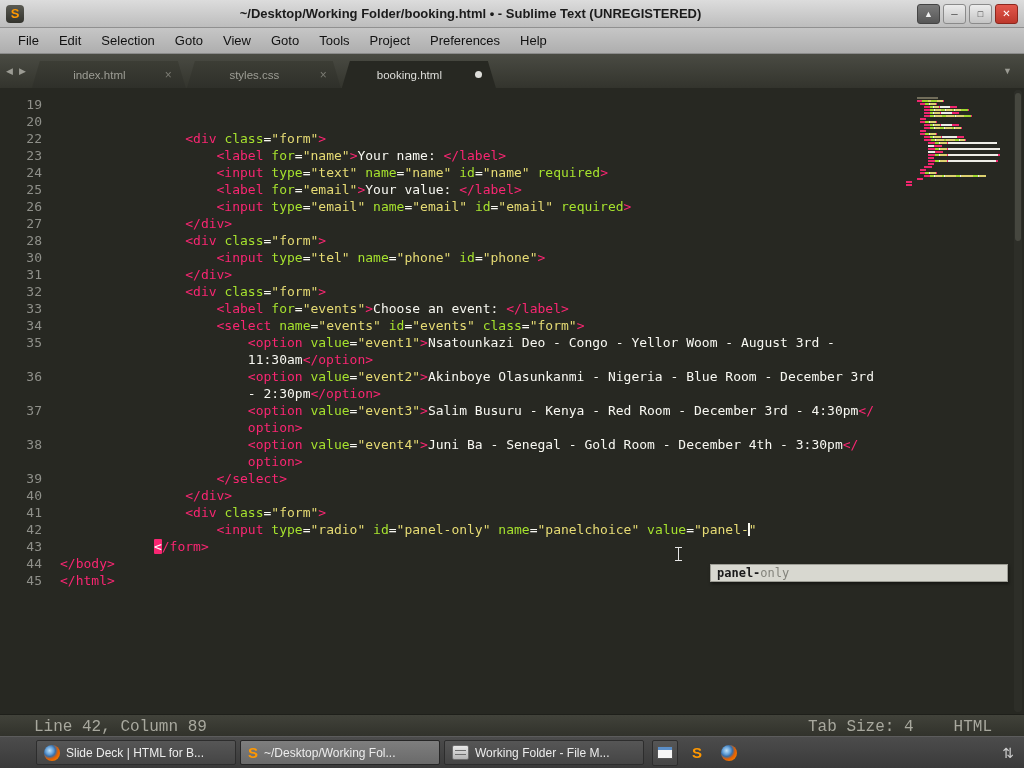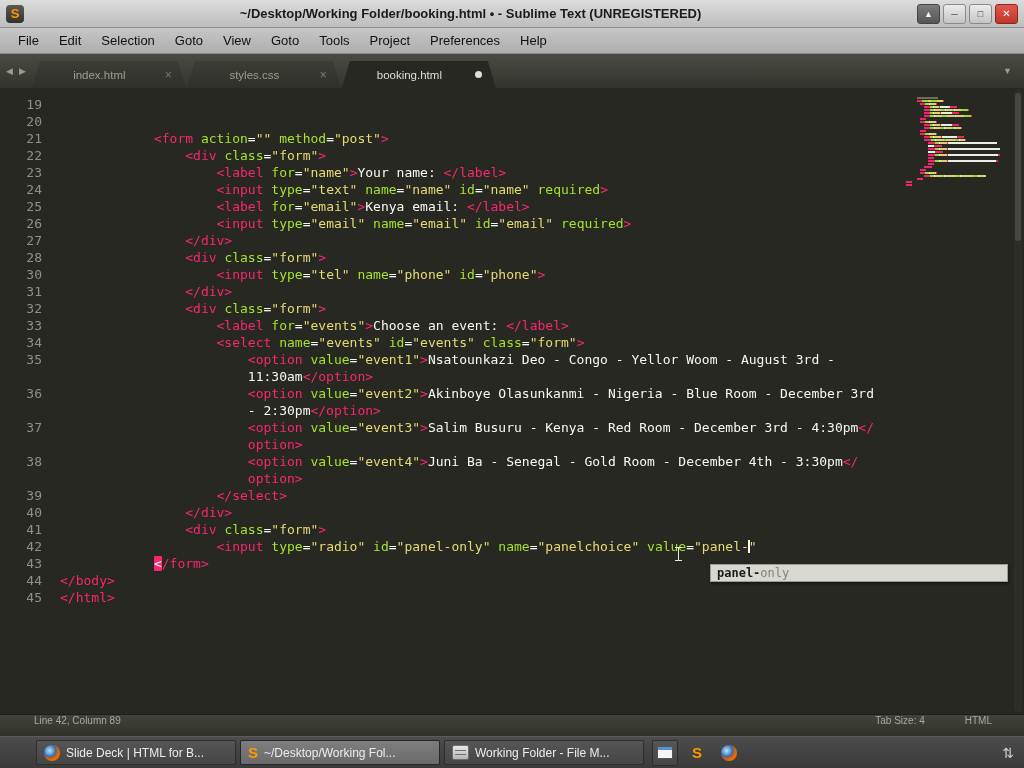--- a/index.html
+++ b/index.html
@@ -72,21 +72,21 @@
   .ac-rest{color:#83837b;}
 
   
   .ibeam{position:absolute;left:674px;top:459px;width:9px;height:15px;}
   .ibeam::before{content:"";position:absolute;left:4px;top:1px;bottom:1px;width:1px;background:#e6e6e6;}
   .ibeam::after{content:"";position:absolute;left:1px;right:1px;top:0;height:1px;background:#e6e6e6;
                 box-shadow:0 13px 0 #e6e6e6;}
 
   
   .statusbar{height:22px;flex:0 0 22px;background:linear-gradient(#41423a,#31322b);border-top:1px solid #1e1f1a;
-             display:flex;align-items:flex-start;font-size:10px;color:#a8a89e;box-sizing:border-box;}
+             display:flex;align-items:flex-end;font-size:16px;color:#a8a89e;box-sizing:border-box;font-family:Liberation Mono, monospace;}
   .status-left{padding-left:34px;}
   .status-right{margin-left:auto;display:flex;gap:40px;padding-right:32px;}
 
   
   .taskbar{height:32px;flex:0 0 32px;background:linear-gradient(#4c4c4c,#3a3a3a);border-top:1px solid #5c5c5c;
            display:flex;align-items:center;box-sizing:border-box;}
   .task-buttons{display:flex;align-items:center;padding-left:36px;}
   .taskbtn{width:200px;height:25px;margin-right:4px;display:flex;align-items:center;gap:6px;padding:0 7px;
            box-sizing:border-box;background:linear-gradient(#565656,#454545);border:1px solid #2d2d2d;
            border-radius:2px;color:#ececec;font-size:12px;}
@@ -156,25 +156,24 @@
           <span class="tab-dot"></span>
         </span>
       </span>
     <span class="tab-overflow">▼</span>
   </div>
 
   <div class="editor">
     <div id="code">
         <div class="crow"><span class="ln">19</span><span class="ctext"></span></div>
         <div class="crow"><span class="ln">20</span></div>
-        <div class="crow"><span class="ln">21</span><span class="ctext"><span class="tk-w">            </span><span class="tk-t">&lt;form </span><span class="tk-a">action</span><span class="tk-w">=</span><span class="tk-s">"" </span><span class="tk-a">method</span><span class="tk-w">=</span><span class="tk-s">"post"</span><span class="tk-t">&gt;</span></span></div>
         <div class="crow"><span class="ln">22</span><span class="ctext"><span class="tk-w">                </span><span class="tk-t">&lt;div </span><span class="tk-a">class</span><span class="tk-w">=</span><span class="tk-s">"form"</span><span class="tk-t">&gt;</span></span></div>
         <div class="crow"><span class="ln">23</span><span class="ctext"><span class="tk-w">                    </span><span class="tk-t">&lt;label </span><span class="tk-a">for</span><span class="tk-w">=</span><span class="tk-s">"name"</span><span class="tk-t">&gt;</span><span class="tk-w">Your name: </span><span class="tk-t">&lt;/label&gt;</span></span></div>
         <div class="crow"><span class="ln">24</span><span class="ctext"><span class="tk-w">                    </span><span class="tk-t">&lt;input </span><span class="tk-a">type</span><span class="tk-w">=</span><span class="tk-s">"text" </span><span class="tk-a">name</span><span class="tk-w">=</span><span class="tk-s">"name" </span><span class="tk-a">id</span><span class="tk-w">=</span><span class="tk-s">"name" </span><span class="tk-a">required</span><span class="tk-t">&gt;</span></span></div>
-        <div class="crow"><span class="ln">25</span><span class="ctext"><span class="tk-w">                    </span><span class="tk-t">&lt;label </span><span class="tk-a">for</span><span class="tk-w">=</span><span class="tk-s">"email"</span><span class="tk-t">&gt;</span><span class="tk-w">Kenya email: </span><span class="tk-t">&lt;/label&gt;</span></span></div>
+        <div class="crow"><span class="ln">25</span><span class="ctext"><span class="tk-w">                    </span><span class="tk-t">&lt;label </span><span class="tk-a">for</span><span class="tk-w">=</span><span class="tk-s">"email"</span><span class="tk-t">&gt;</span><span class="tk-w">Your value: </span><span class="tk-t">&lt;/label&gt;</span></span></div>
         <div class="crow"><span class="ln">26</span><span class="ctext"><span class="tk-w">                    </span><span class="tk-t">&lt;input </span><span class="tk-a">type</span><span class="tk-w">=</span><span class="tk-s">"email" </span><span class="tk-a">name</span><span class="tk-w">=</span><span class="tk-s">"email" </span><span class="tk-a">id</span><span class="tk-w">=</span><span class="tk-s">"email" </span><span class="tk-a">required</span><span class="tk-t">&gt;</span></span></div>
         <div class="crow"><span class="ln">27</span><span class="ctext"><span class="tk-w">                </span><span class="tk-t">&lt;/div&gt;</span></span></div>
         <div class="crow"><span class="ln">28</span><span class="ctext"><span class="tk-w">                </span><span class="tk-t">&lt;div </span><span class="tk-a">class</span><span class="tk-w">=</span><span class="tk-s">"form"</span><span class="tk-t">&gt;</span></span></div>
         <div class="crow"><span class="ln">30</span><span class="ctext"><span class="tk-w">                    </span><span class="tk-t">&lt;input </span><span class="tk-a">type</span><span class="tk-w">=</span><span class="tk-s">"tel" </span><span class="tk-a">name</span><span class="tk-w">=</span><span class="tk-s">"phone" </span><span class="tk-a">id</span><span class="tk-w">=</span><span class="tk-s">"phone"</span><span class="tk-t">&gt;</span></span></div>
         <div class="crow"><span class="ln">31</span><span class="ctext"><span class="tk-w">                </span><span class="tk-t">&lt;/div&gt;</span></span></div>
         <div class="crow"><span class="ln">32</span><span class="ctext"><span class="tk-w">                </span><span class="tk-t">&lt;div </span><span class="tk-a">class</span><span class="tk-w">=</span><span class="tk-s">"form"</span><span class="tk-t">&gt;</span></span></div>
         <div class="crow"><span class="ln">33</span><span class="ctext"><span class="tk-w">                    </span><span class="tk-t">&lt;label </span><span class="tk-a">for</span><span class="tk-w">=</span><span class="tk-s">"events"</span><span class="tk-t">&gt;</span><span class="tk-w">Choose an event: </span><span class="tk-t">&lt;/label&gt;</span></span></div>
         <div class="crow"><span class="ln">34</span><span class="ctext"><span class="tk-w">                    </span><span class="tk-t">&lt;select </span><span class="tk-a">name</span><span class="tk-w">=</span><span class="tk-s">"events" </span><span class="tk-a">id</span><span class="tk-w">=</span><span class="tk-s">"events" </span><span class="tk-a">class</span><span class="tk-w">=</span><span class="tk-s">"form"</span><span class="tk-t">&gt;</span></span></div>
         <div class="crow"><span class="ln">35</span><span class="ctext"><span class="tk-w">                        </span><span class="tk-t">&lt;option </span><span class="tk-a">value</span><span class="tk-w">=</span><span class="tk-s">"event1"</span><span class="tk-t">&gt;</span><span class="tk-w">Nsatounkazi Deo - Congo - Yellor Woom - August 3rd -</span></span></div>
         <div class="crow"><span class="ln"></span><span class="ctext"><span class="tk-w">                        </span><span class="tk-w">11:30am</span><span class="tk-t">&lt;/option&gt;</span></span></div>

